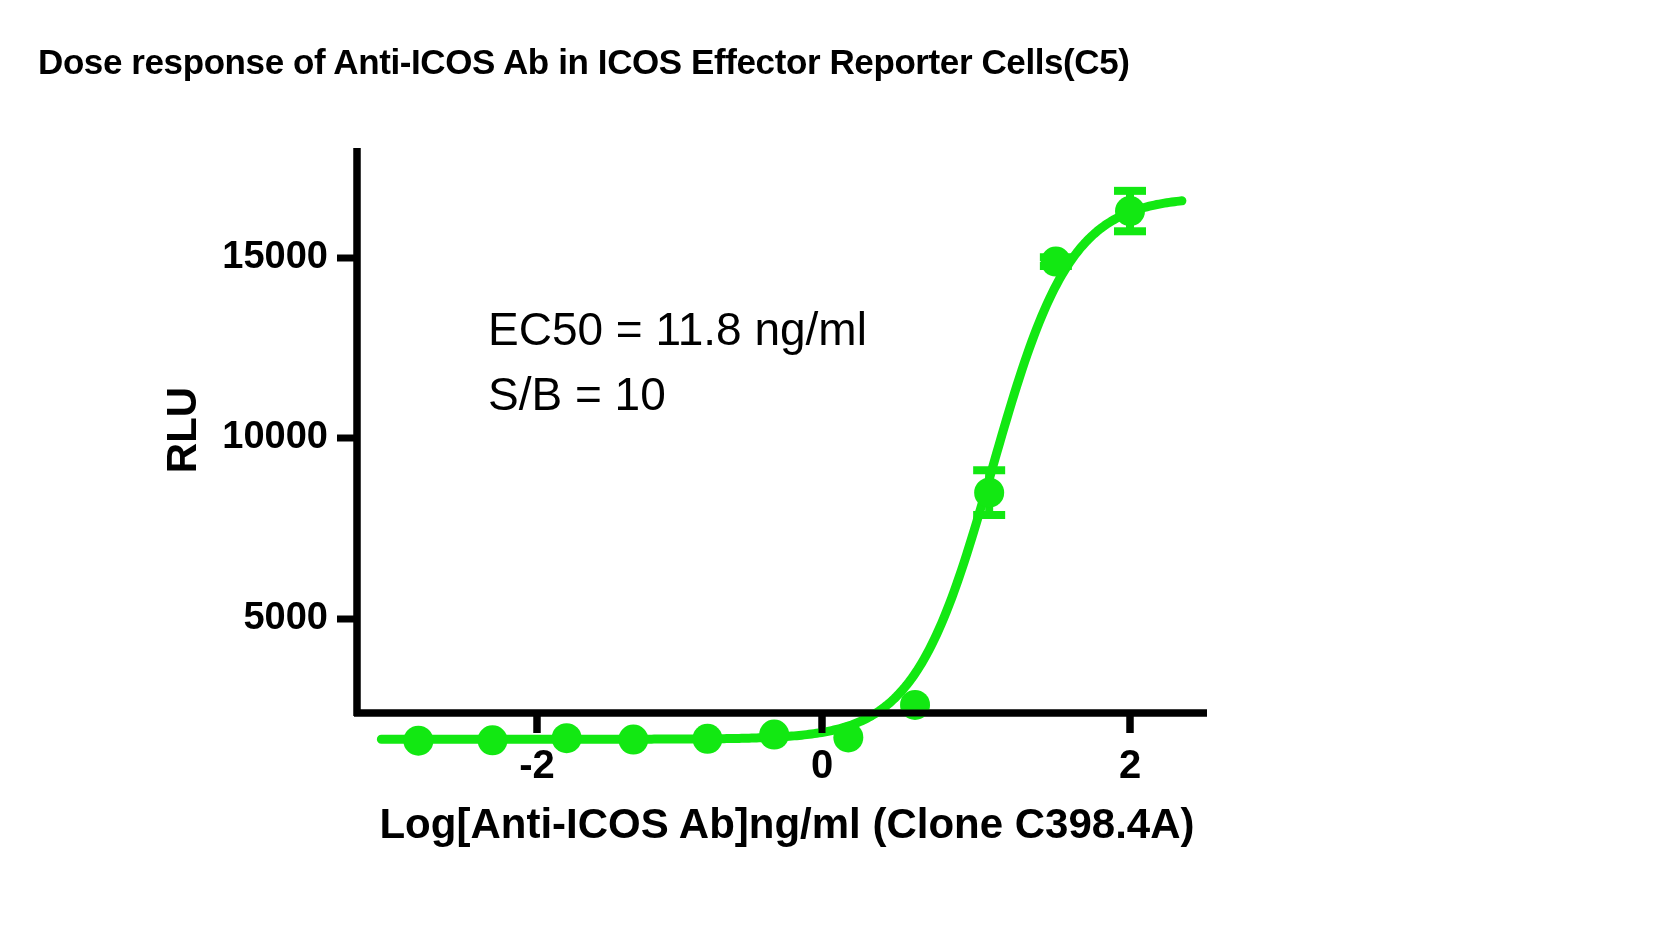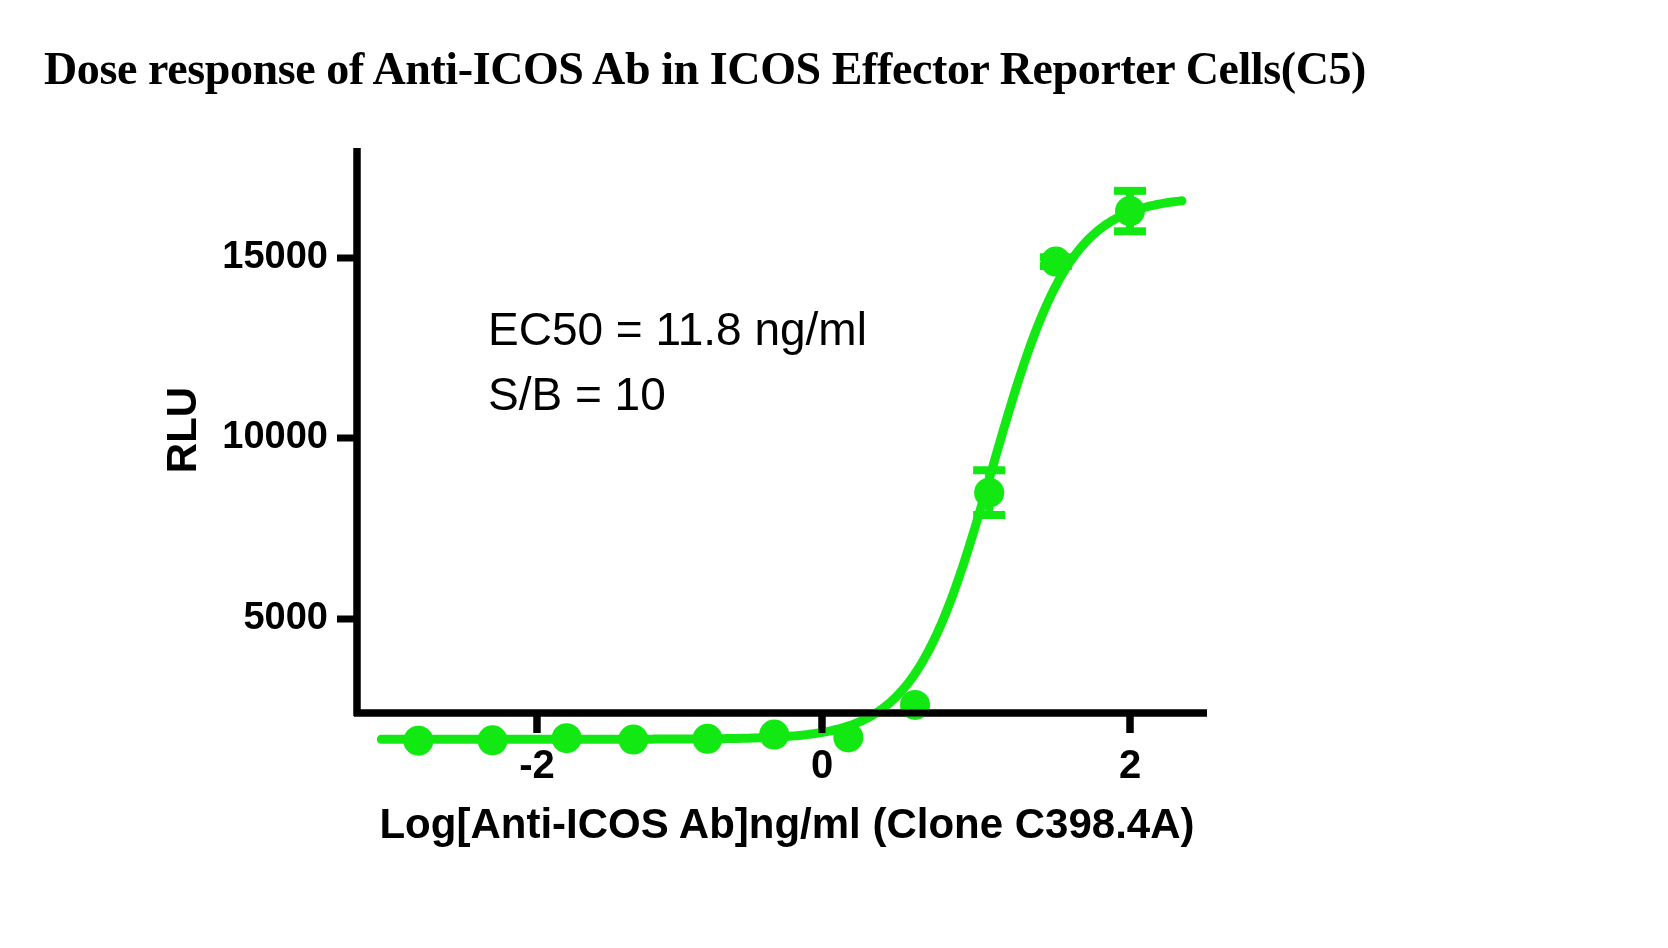--- a/index.html
+++ b/index.html
@@ -1,22 +1,22 @@
 <!DOCTYPE html>
 <html><head>
 <meta charset="utf-8">
 <style>
   html,body{margin:0;padding:0;background:#ffffff;}
   body{width:1668px;height:948px;overflow:hidden;font-family:"Liberation Sans",sans-serif;}
   #root{position:relative;width:1668px;height:948px;background:#fff;}
 
   .chart-title{
-    position:absolute; left:44px; top:42px; width:1600px;
-    font-family:Liberation Serif, serif;
-    font-weight:bold; font-size:46px; color:#000;
+    position:absolute; left:38px; top:42px; width:1600px;
+    font-family:Liberation Sans, sans-serif;
+    font-weight:bold; font-size:35px; color:#000;
     letter-spacing:-0.4px; white-space:nowrap;
   }
 
   .plot-svg{position:absolute;left:0;top:0;width:1668px;height:948px;}
 
   .ytick-label{
     font-family:"Liberation Sans",sans-serif;
     font-weight:bold; font-size:38px; fill:#000;
     text-anchor:end; dominant-baseline:middle;
   }

